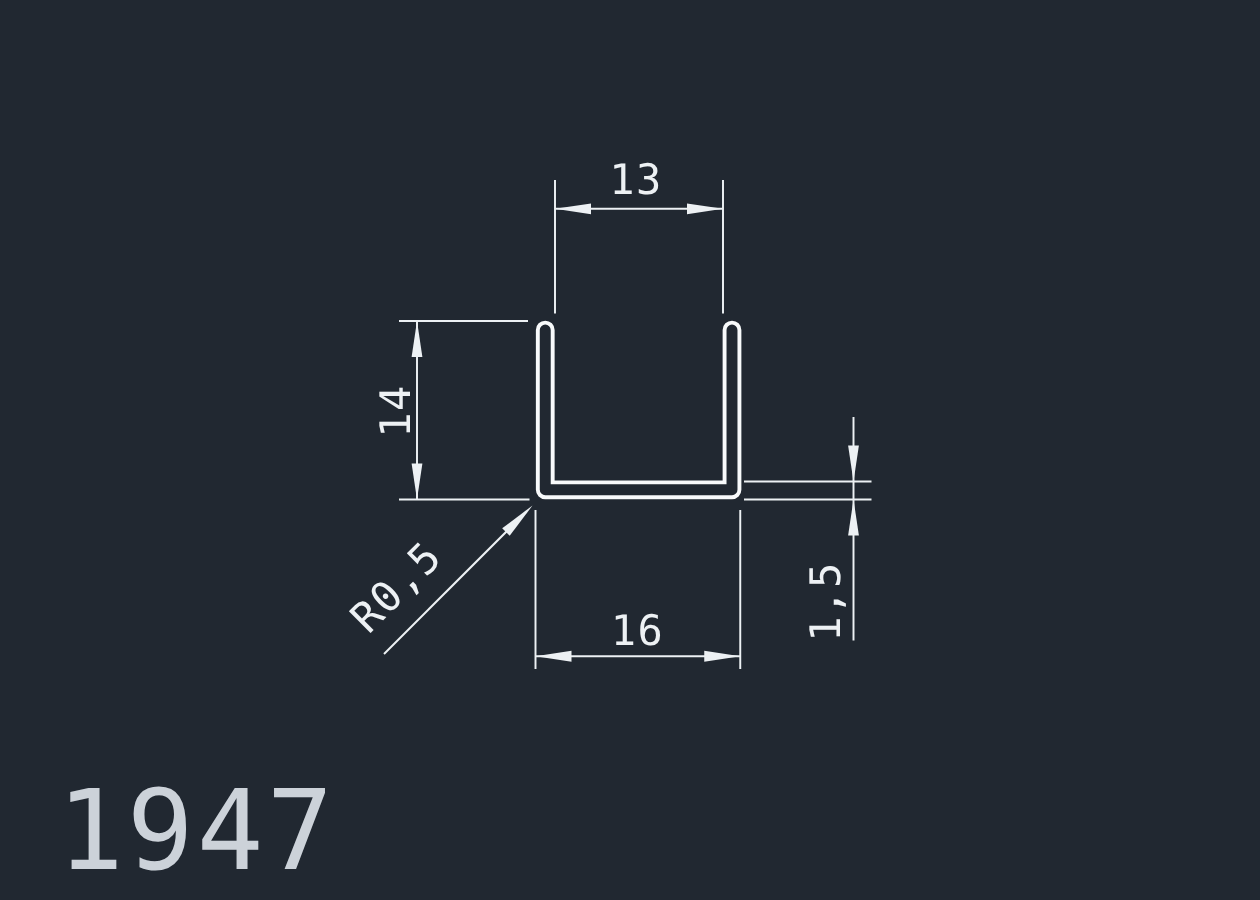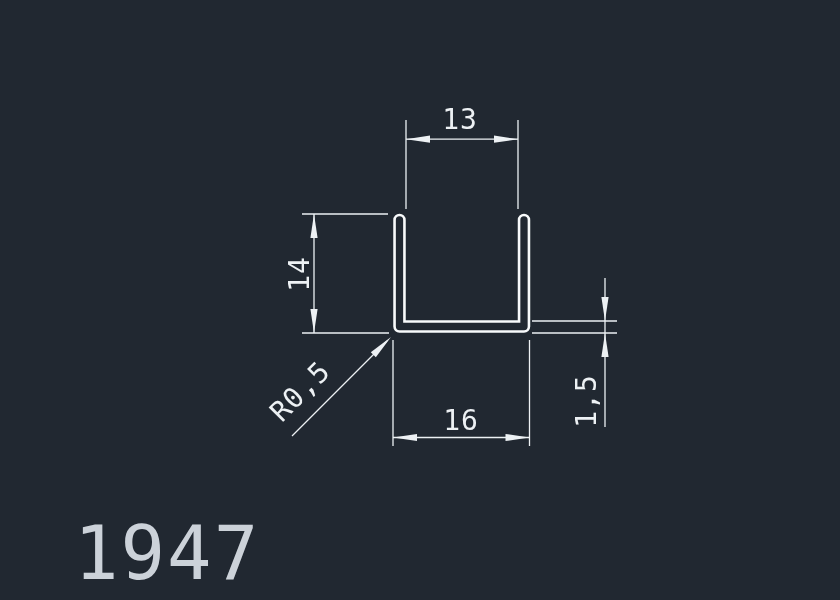--- a/index.html
+++ b/index.html
@@ -8,21 +8,21 @@
     --profile:#f8fafb;
     --title:#ccd2d9;
   }
   html,body{margin:0;padding:0;}
   body{
     width:840px;height:600px;
     background:var(--bg);
     overflow:hidden;
     font-family:"DejaVu Sans Mono", monospace;
   }
-  .canvas{position:relative;width:767px;height:600px;padding-left:36px;}
+  .canvas{position:relative;width:767px;height:600px;}
   svg{display:block;}
   .dim-line{stroke:var(--line);stroke-width:1.3;fill:none;}
   .dim-arrow{fill:var(--line);stroke:none;}
   .dim-text{
     fill:var(--line);
     font-family:"DejaVu Sans Mono", monospace;
     font-size:28px;
     letter-spacing:1px;
   }
   .part-number{

